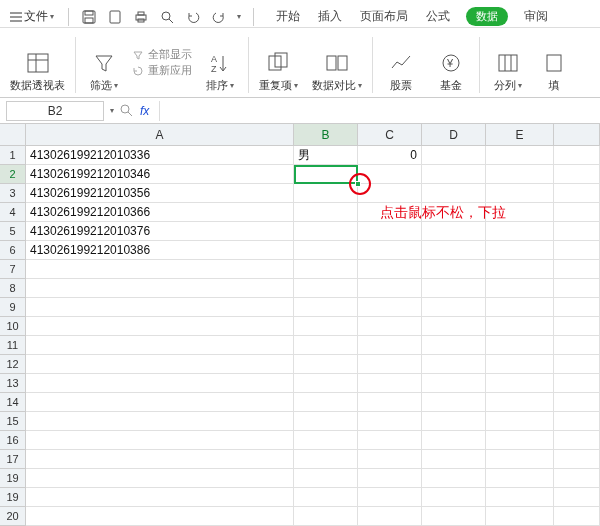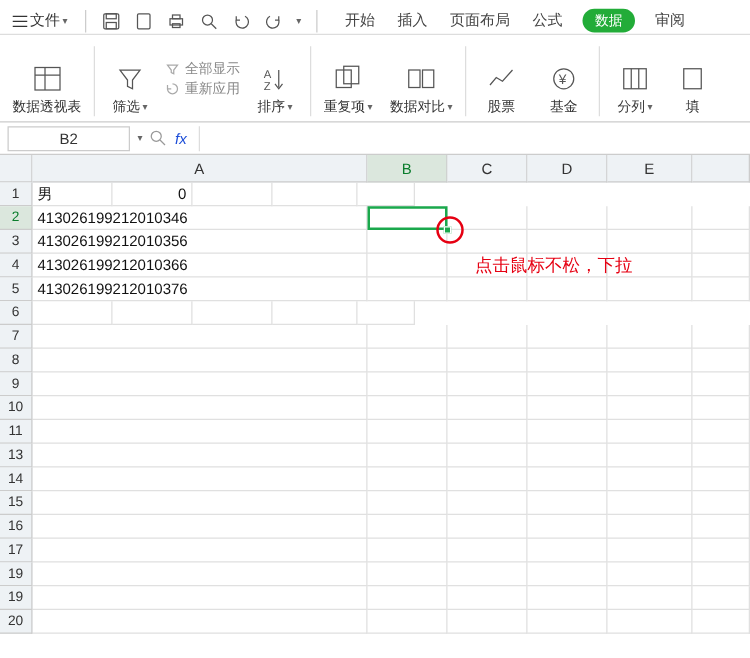--- a/index.html
+++ b/index.html
@@ -263,20 +263,21 @@
     <div class="colh colA">A</div>
     <div class="colh colB sel">B</div>
     <div class="colh colC">C</div>
     <div class="colh colD">D</div>
     <div class="colh colE">E</div>
     <div class="colh colF"></div>
   </div>
   <div class="rows" id="rows">
       <div class="row">
         <div class="rowh">1</div>
+        <div class="cell colA">413026199212010336</div>
         <div class="cell colB">男</div>
         <div class="cell colC right">0</div>
         <div class="cell colD"></div>
         <div class="cell colE"></div>
         <div class="cell colF"></div>
       </div>
       <div class="row">
         <div class="rowh sel">2</div>
         <div class="cell colA">413026199212010346</div>
         <div class="cell colB"></div>
@@ -307,20 +308,21 @@
         <div class="rowh">5</div>
         <div class="cell colA">413026199212010376</div>
         <div class="cell colB"></div>
         <div class="cell colC right"></div>
         <div class="cell colD"></div>
         <div class="cell colE"></div>
         <div class="cell colF"></div>
       </div>
       <div class="row">
         <div class="rowh">6</div>
+        <div class="cell colA">413026199212010386</div>
         <div class="cell colB"></div>
         <div class="cell colC right"></div>
         <div class="cell colD"></div>
         <div class="cell colE"></div>
         <div class="cell colF"></div>
       </div>
       <div class="row">
         <div class="rowh">7</div>
         <div class="cell colA"></div>
         <div class="cell colB"></div>
@@ -351,20 +353,29 @@
         <div class="rowh">10</div>
         <div class="cell colA"></div>
         <div class="cell colB"></div>
         <div class="cell colC right"></div>
         <div class="cell colD"></div>
         <div class="cell colE"></div>
         <div class="cell colF"></div>
       </div>
       <div class="row">
         <div class="rowh">11</div>
+        <div class="cell colA"></div>
+        <div class="cell colB"></div>
+        <div class="cell colC right"></div>
+        <div class="cell colD"></div>
+        <div class="cell colE"></div>
+        <div class="cell colF"></div>
+      </div>
+      <div class="row">
+        <div class="rowh">12</div>
         <div class="cell colA"></div>
         <div class="cell colB"></div>
         <div class="cell colC right"></div>
         <div class="cell colD"></div>
         <div class="cell colE"></div>
         <div class="cell colF"></div>
       </div>
       <div class="row">
         <div class="rowh">13</div>
         <div class="cell colA"></div>

